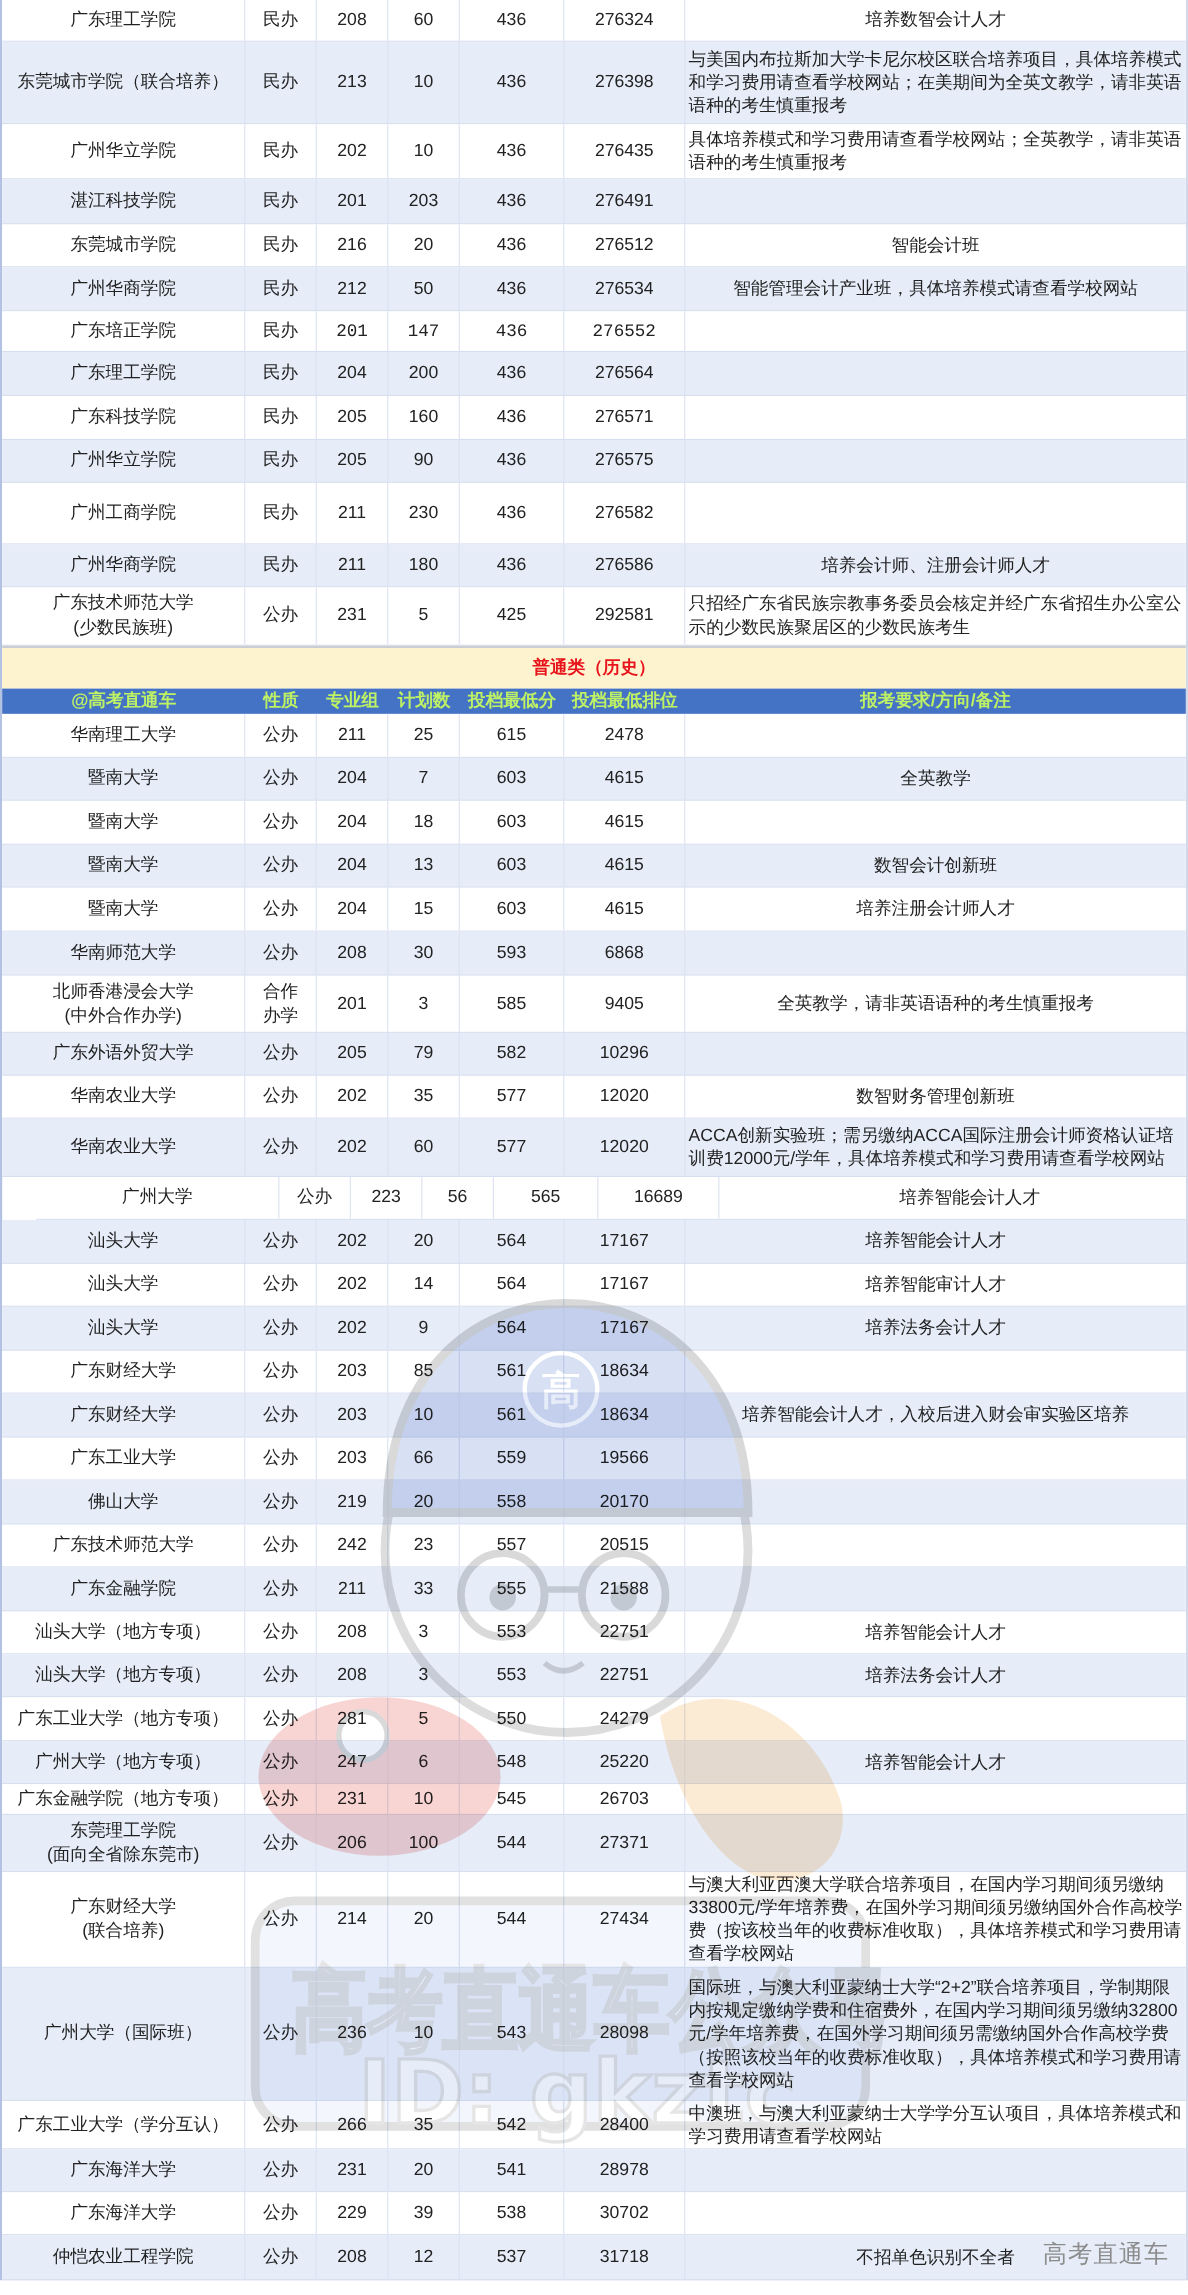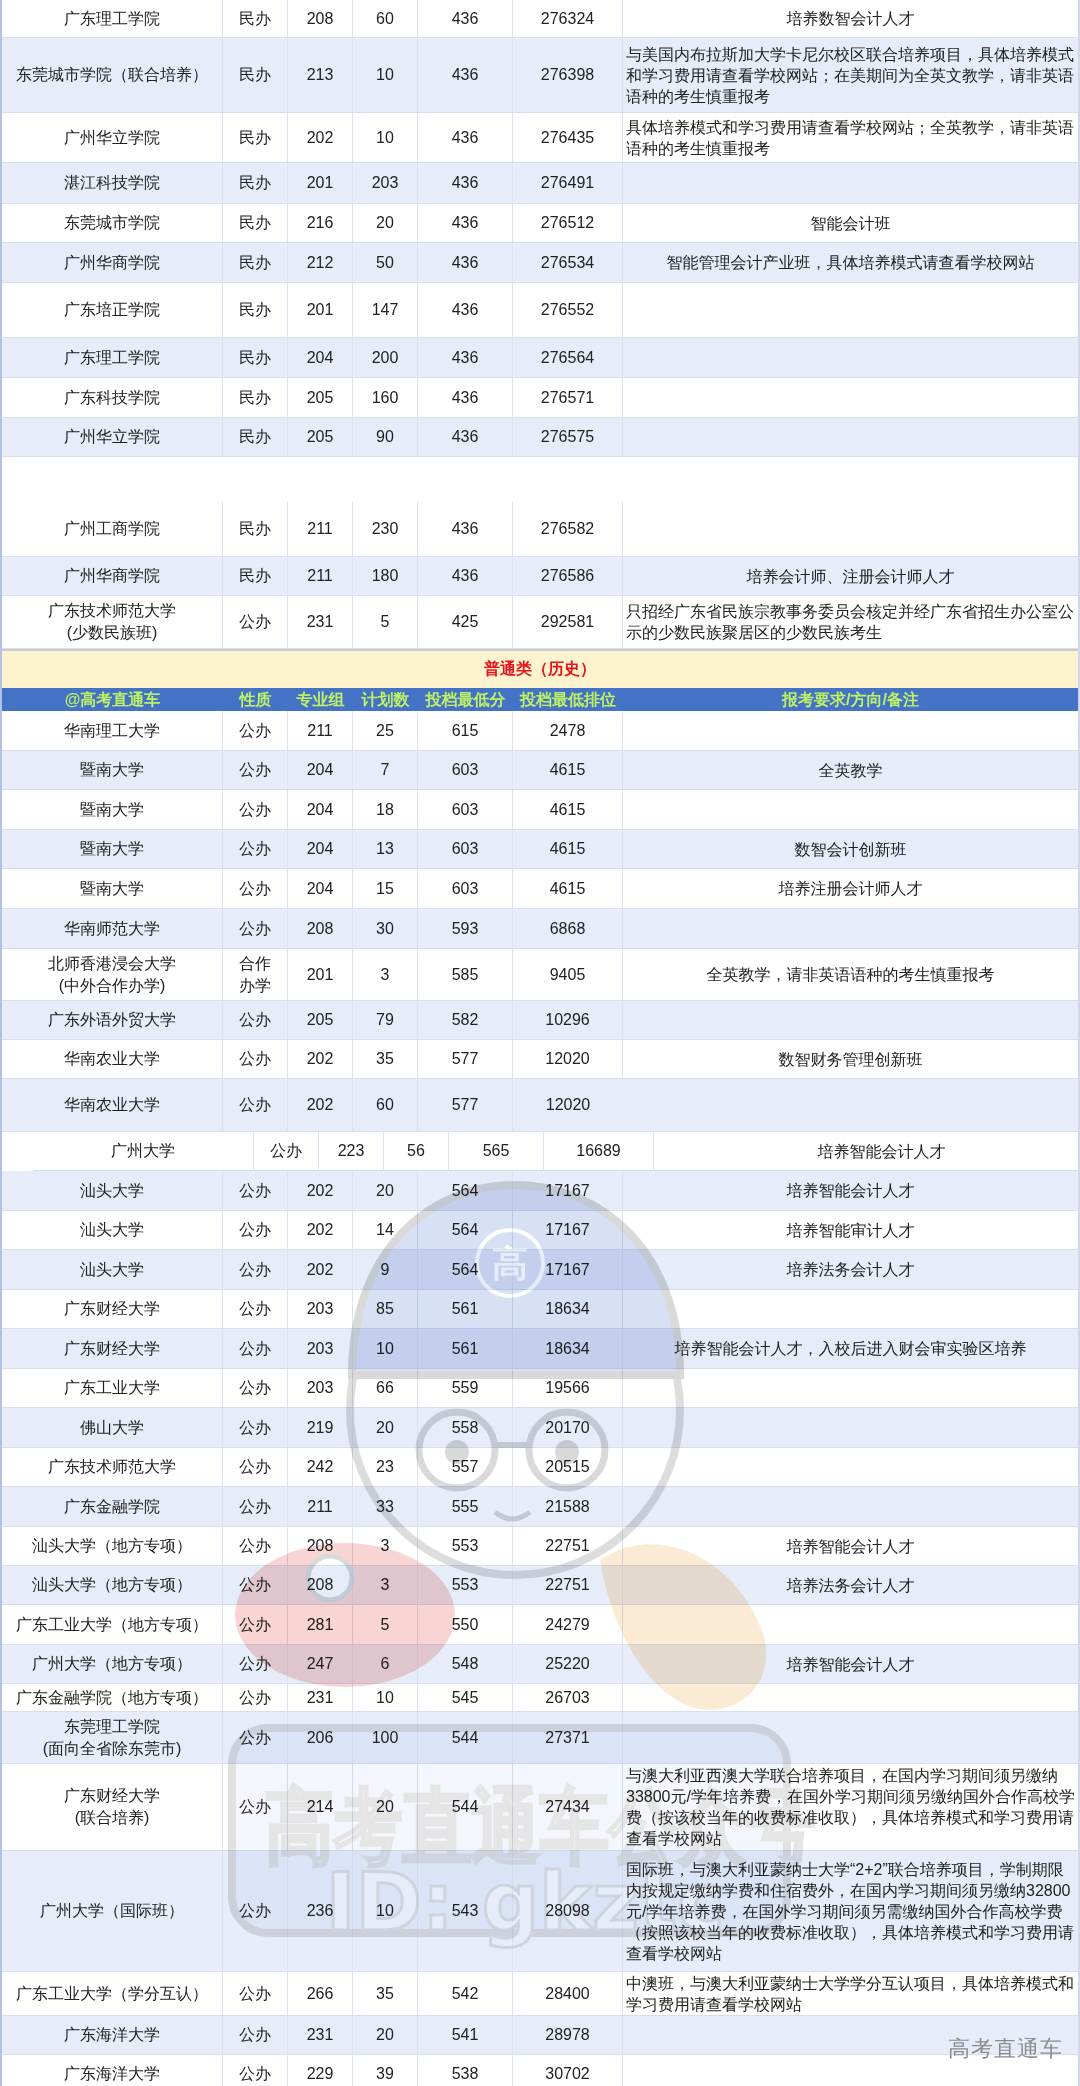--- a/index.html
+++ b/index.html
@@ -165,21 +165,21 @@
         <div class="c min-score">
           <span>436</span>
         </div>
         <div class="c min-rank">
           <span>276534</span>
         </div>
         <div class="c note note">
           <span>智能管理会计产业班，具体培养模式请查看学校网站</span>
         </div>
       </div>
-      <div class="row" style="height: 55px;">
+      <div class="row" style="height: 37px; font-family: Liberation Mono, monospace;">
         <div class="c school">
           <span>广东培正学院</span>
         </div>
         <div class="c type type">
           <span>民办</span>
         </div>
         <div class="c group">
           <span>201</span>
         </div>
         <div class="c plan">
@@ -257,21 +257,21 @@
         <div class="c min-score">
           <span>436</span>
         </div>
         <div class="c min-rank">
           <span>276575</span>
         </div>
         <div class="c note note">
           <span></span>
         </div>
       </div>
-      <div class="row" style="height: 56px; margin-top: 44px;">
+      <div class="row" style="height: 56px;">
         <div class="c school">
           <span>广州工商学院</span>
         </div>
         <div class="c type type">
           <span>民办</span>
         </div>
         <div class="c group">
           <span>211</span>
         </div>
         <div class="c plan">
@@ -584,20 +584,23 @@
           <span>202</span>
         </div>
         <div class="c plan">
           <span>60</span>
         </div>
         <div class="c min-score">
           <span>577</span>
         </div>
         <div class="c min-rank">
           <span>12020</span>
+        </div>
+        <div class="c note multi">
+          <span>ACCA创新实验班；需另缴纳ACCA国际注册会计师资格认证培训费12000元/学年，具体培养模式和学习费用请查看学校网站</span>
         </div>
       </div>
       <div class="row" style="height: 39px; margin-left: 31px;">
         <div class="c school">
           <span>广州大学</span>
         </div>
         <div class="c type type">
           <span>公办</span>
         </div>
         <div class="c group">

